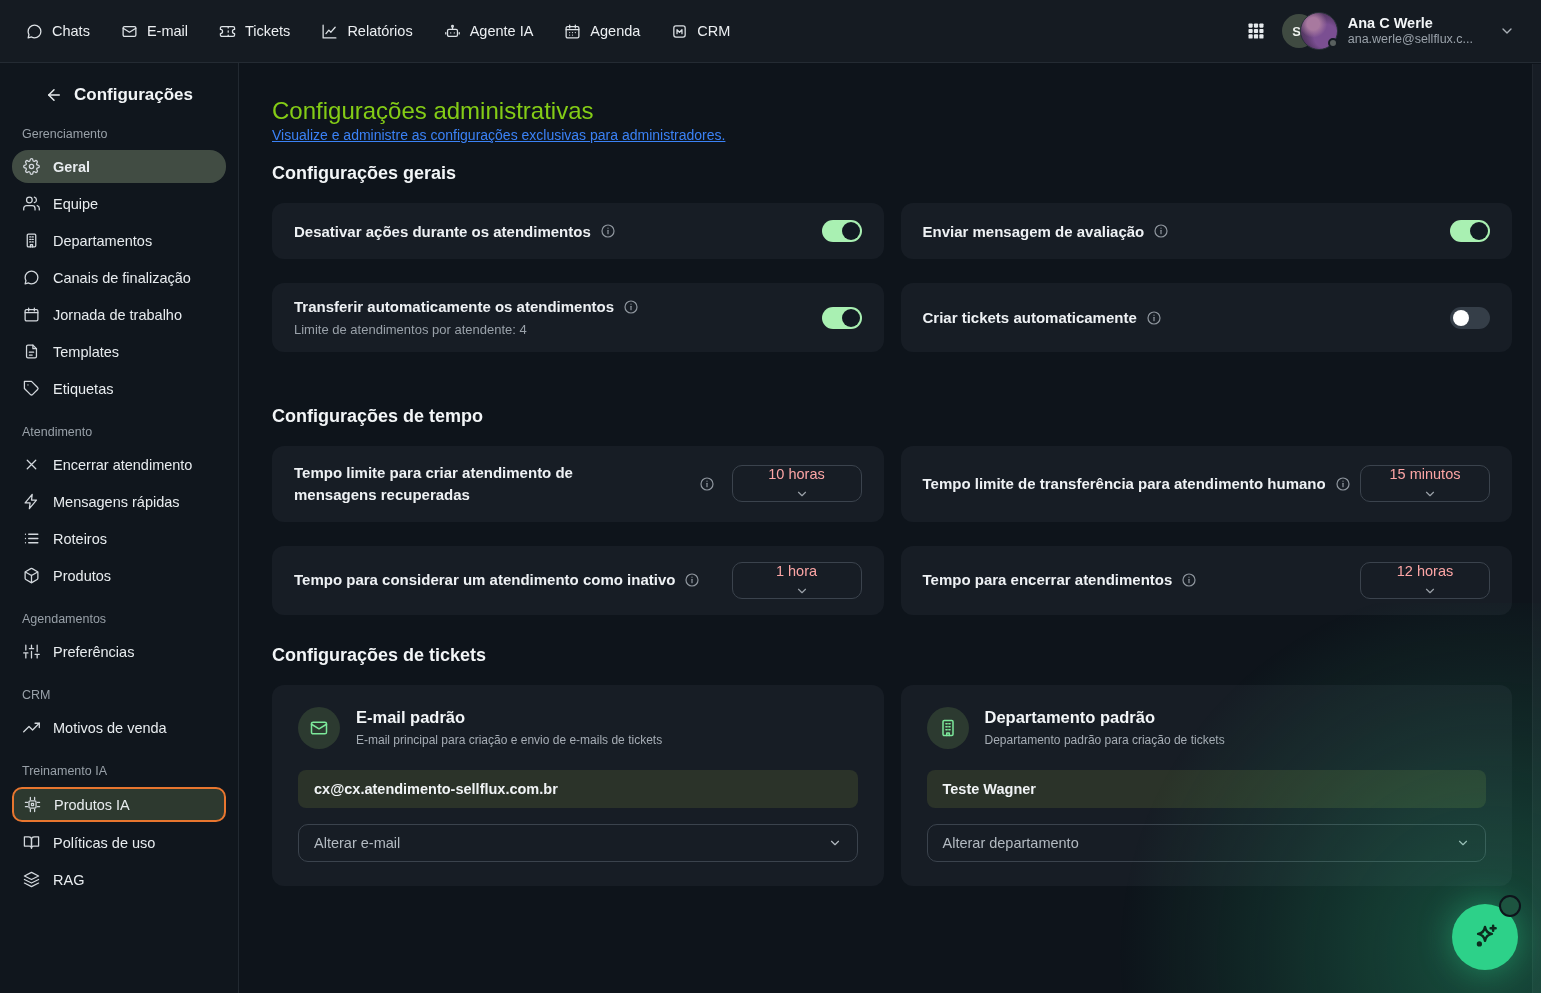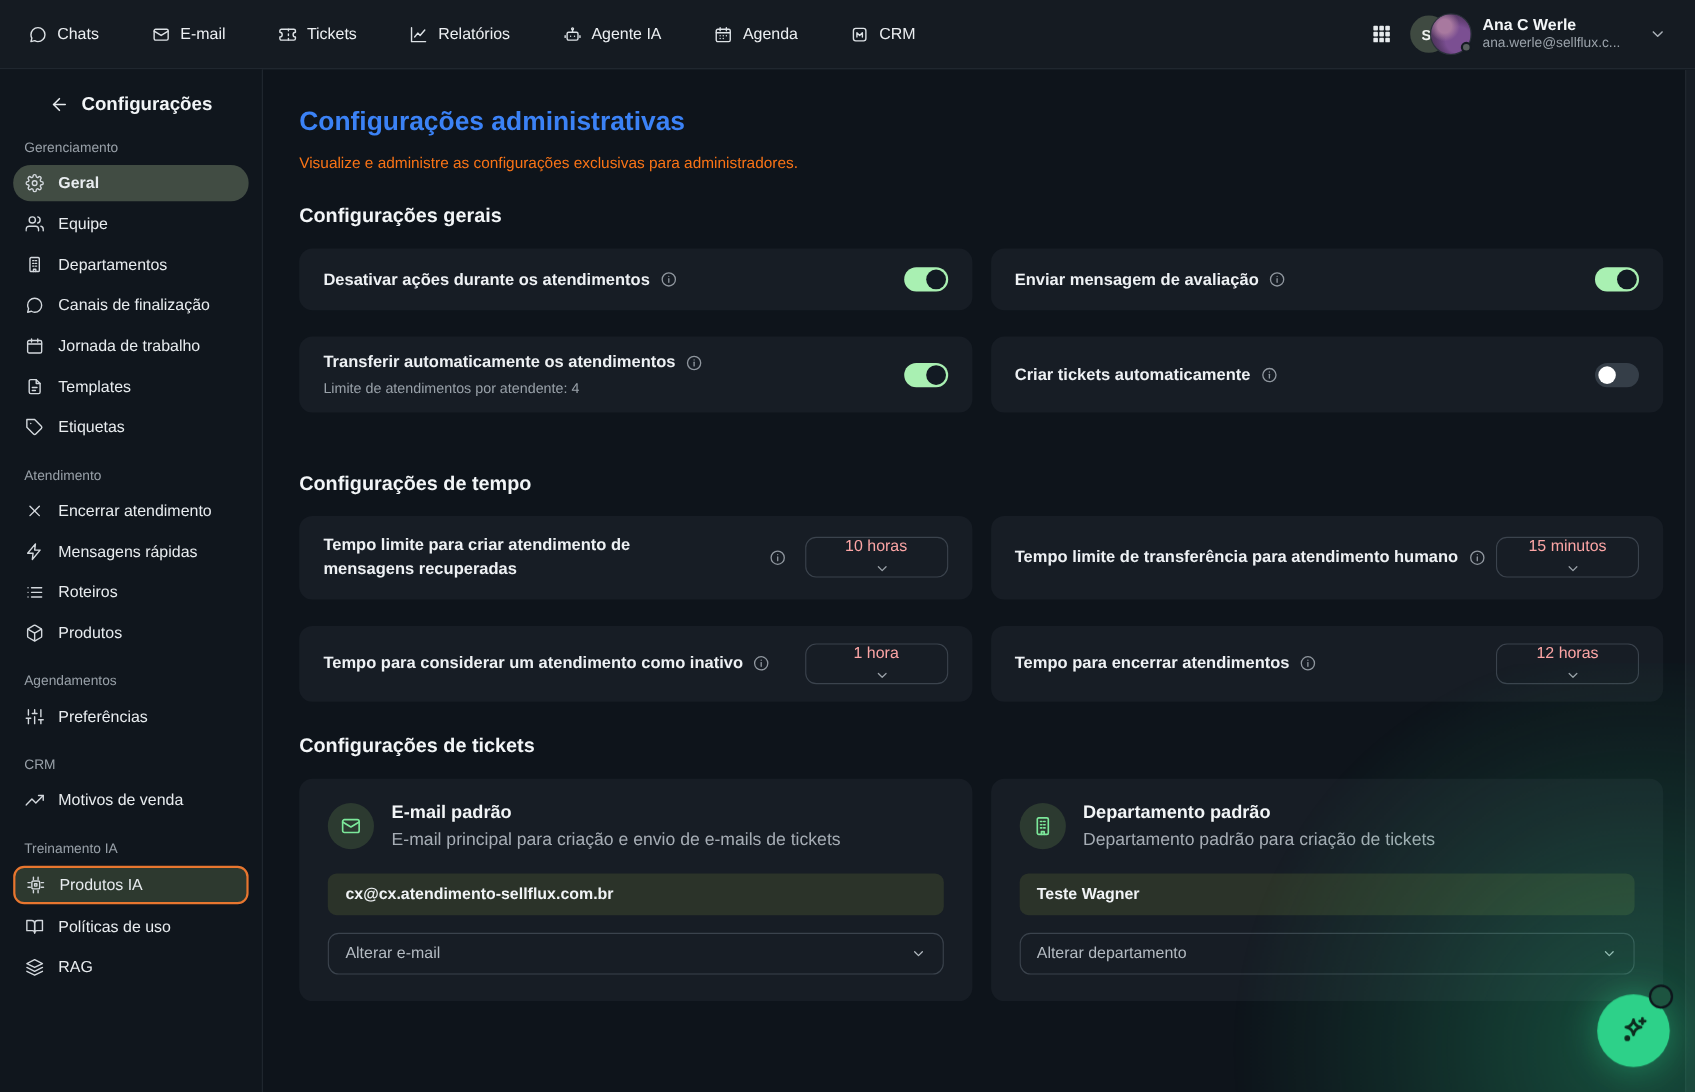--- a/index.html
+++ b/index.html
@@ -10,21 +10,21 @@
     display:flex; flex-direction:column;
   }
   svg { display:block; }
 
   
   .topbar{
     height:63px; flex:0 0 63px; background:#151b22;
     border-bottom:1px solid #242b33;
     display:flex; align-items:center; padding:0 26px;
   }
-  .main-nav{ display:flex; align-items:center; gap:48px; }
+  .main-nav{ display:flex; align-items:center; gap:31px; }
   .nav-item{ display:flex; align-items:center; gap:9px; font-size:14.5px; color:#eceff2; cursor:pointer; }
   .nav-item .icn{ color:#dde2e6; }
   .top-right{ margin-left:auto; display:flex; align-items:center; gap:16px; }
   .apps-btn{ color:#e7ebee; cursor:pointer; }
   .user-chip{ display:flex; align-items:center; cursor:pointer; }
   .org-badge{
     width:34px; height:34px; border-radius:50%; background:#3f4a41;
     display:flex; align-items:center; justify-content:center;
     font-size:13px; font-weight:700; color:#eef2ee; z-index:1;
   }
@@ -61,22 +61,22 @@
   .side-item{
     display:flex; align-items:center; gap:13px; padding:8px 11px; border-radius:16px;
     font-size:14.5px; color:#e8ecef; cursor:pointer; margin-bottom:4px;
   }
   .side-item .icn{ color:#d3d8dd; flex:0 0 auto; }
   .side-item.active{ background:#414c43; font-weight:700; }
   .side-item.highlighted{ background:#2d392f; border:2px solid #e8762f; border-radius:10px; padding:7px 10px; }
 
   
   .main{ flex:1; padding:34px 29px 0 33px; position:relative; min-width:0; }
-  .page-title{ font-size:24px; font-weight:700; color:#3b82f6; margin-bottom:15px; }
-  .page-subtitle{ font-size:14px; color:#f97316; margin-bottom:30px; }
+  .page-title{ font-size:24px; font-weight:400; color:#84cc16; margin-bottom:2px; }
+  .page-subtitle{ font-size:14px; color:#3b82f6; margin-bottom:20px;text-decoration:underline; }
   .section-heading{ font-size:18px; font-weight:700; color:#f2f5f7; margin:0 0 19px; }
   .section{ margin-bottom:30px; }
   .grid2{ display:grid; grid-template-columns:1fr 1fr; gap:24px 17px; }
 
   .card{
     background:#171d25; border-radius:12px;
   }
   .toggle-card{ display:flex; align-items:center; justify-content:space-between; padding:15px 22px; min-height:56px; }
   .tc-left{ display:flex; flex-direction:column; justify-content:center; }
   .label-row{ display:flex; align-items:center; gap:9px; }
@@ -106,21 +106,21 @@
   .select .caret{ color:#9aa1a8; margin-left:10px; }
 
   
   .ticket-card{ padding:22px 26px 24px; }
   .tk-head{ display:flex; align-items:center; gap:16px; margin-bottom:21px; }
   .tk-icon-circle{
     width:42px; height:42px; border-radius:50%; background:#2c3a30;
     display:flex; align-items:center; justify-content:center; color:#7ce89a; flex:0 0 auto;
   }
   .tk-title{ font-size:16.5px; font-weight:700; color:#f2f5f7; }
-  .tk-desc{ font-size:16px; color:#a6adb5; margin-top:6px; }
+  .tk-desc{ font-size:12px; color:#a6adb5; margin-top:6px; }
   .value-field{
     background:#2b3329; border-radius:8px; height:38px; display:flex; align-items:center;
     padding:0 16px; font-size:14.5px; font-weight:700; color:#f0f3f5; margin-bottom:16px;
   }
   .action-select{
     border:1px solid #3b434d; border-radius:10px; height:38px; display:flex; align-items:center;
     justify-content:space-between; padding:0 15px; color:#b3bac1; font-size:14.5px; cursor:pointer;
   }
 
   

